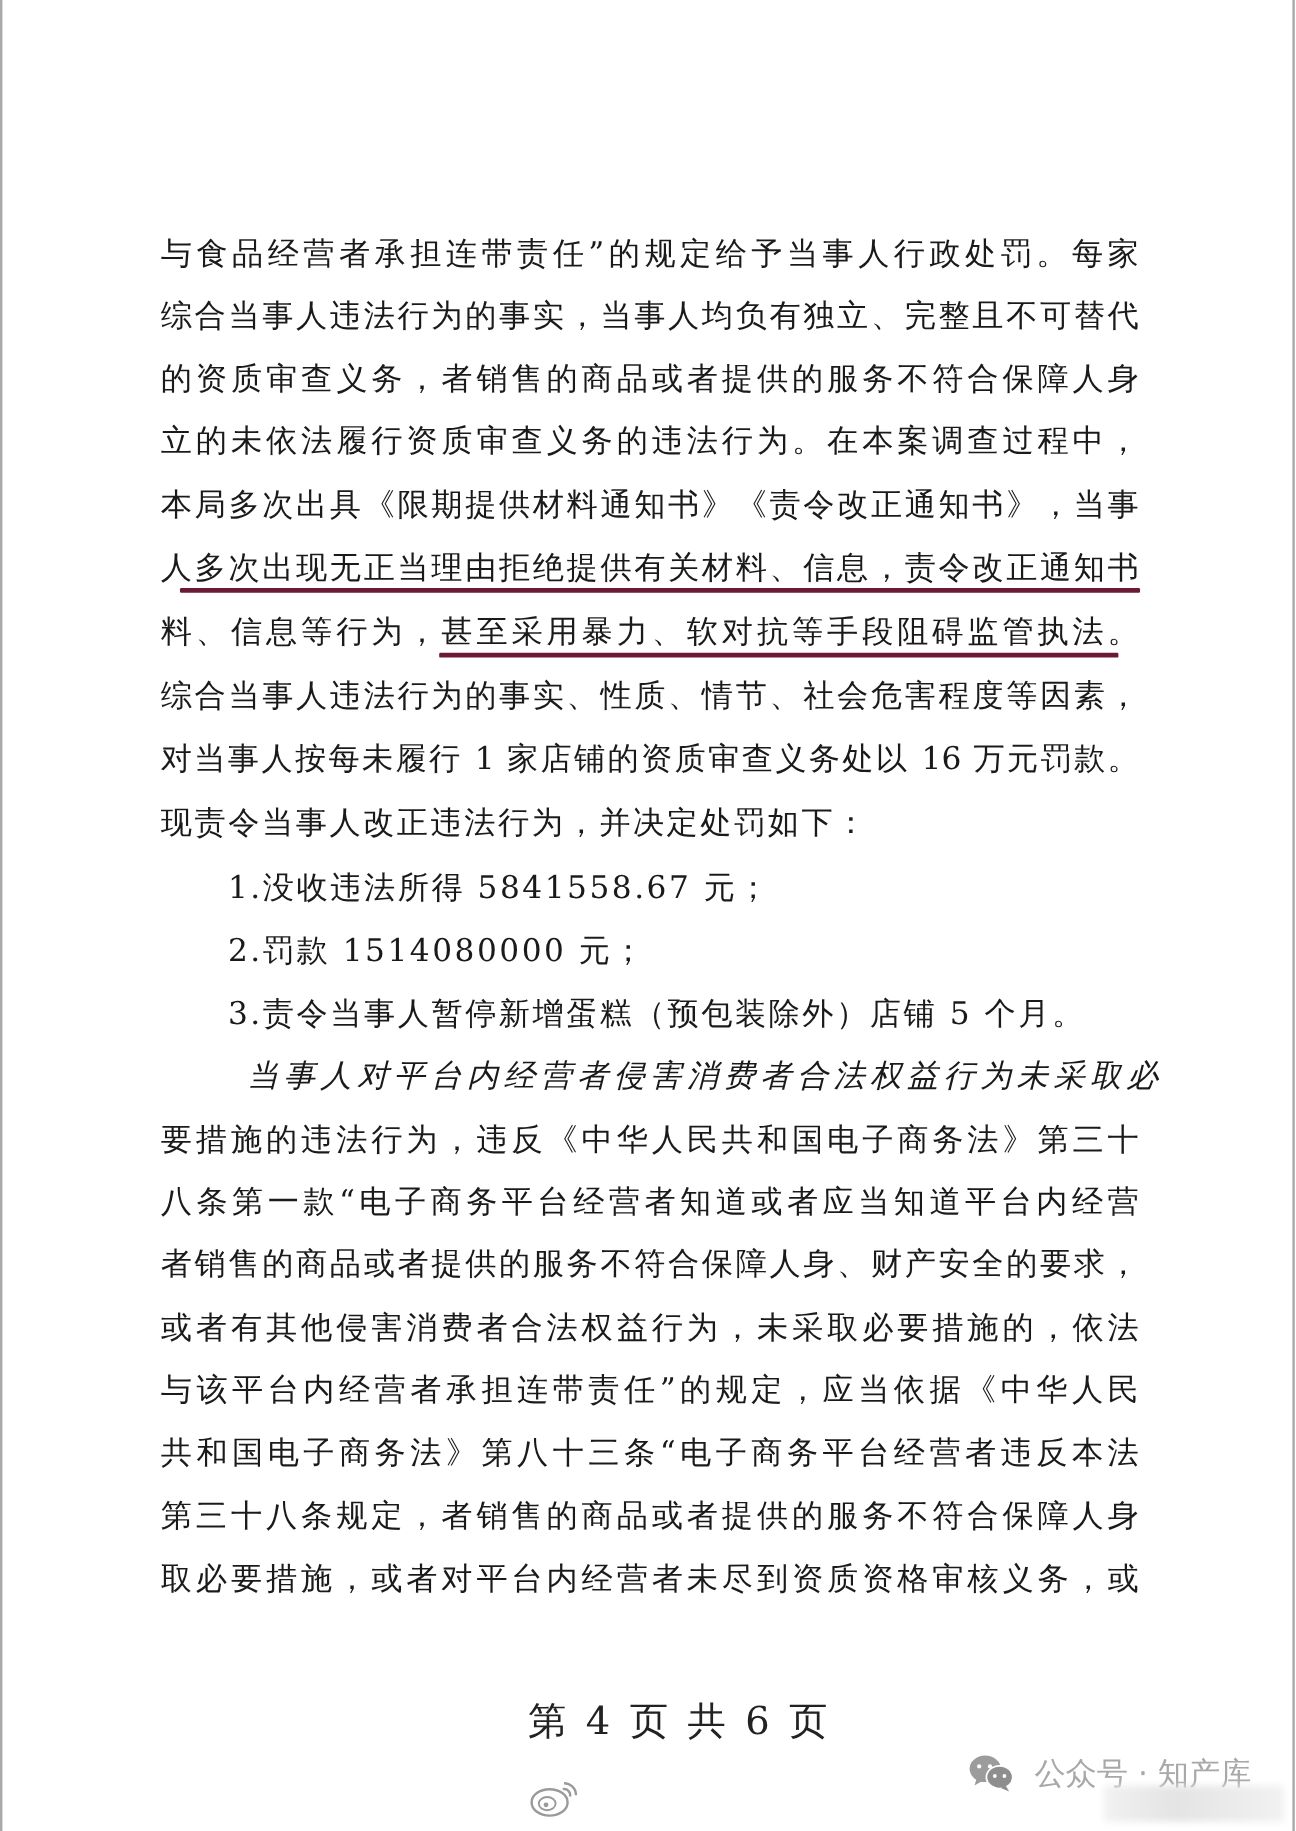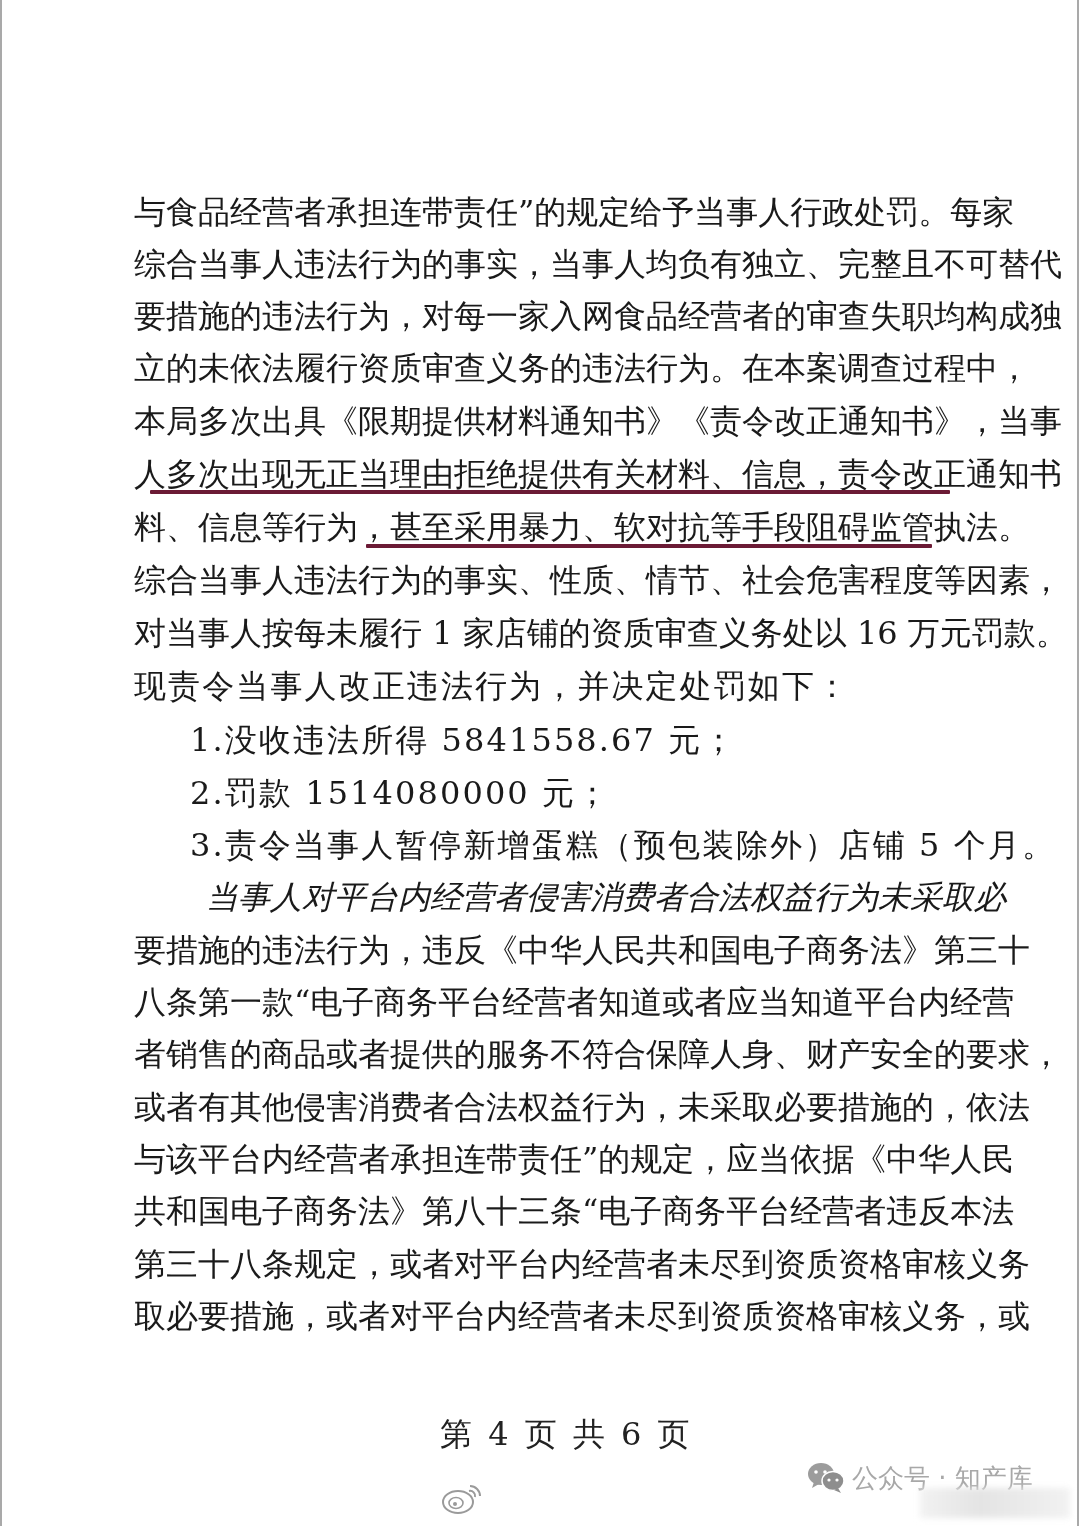--- a/index.html
+++ b/index.html
@@ -27,21 +27,21 @@
       position: absolute;
       left: 134px;
       top: 190px;
       width: 815px;
     }
     .line {
       position: absolute;
       left: 0;
       height: 44px;
       line-height: 44px;
-      font-size: 32px;
+      font-size: 26px;
       white-space: nowrap;
       letter-spacing: 2.1px;
     }
     .justify {
       width: 815px;
       text-align: justify;
       text-align-last: justify;
       letter-spacing: 0;
     }
     .indent-list { left: 56px; }
@@ -75,21 +75,21 @@
       text-shadow: 0 0 2px #9a9a9a, 0 0 1px #888;
     }
     .wm-weibo svg { display: block; }
     .wm-wechat {
       position: absolute;
       left: 806px;
       top: 1458px;
       height: 40px;
       display: flex;
       align-items: center;
-      gap: 6px;
+      gap: 16px;
       color: #a8a8a8;
       font-family: "DejaVu Sans", "Liberation Sans", sans-serif;
       font-size: 26px;
     }
     .wm-wechat svg { display: block; }
     .blur-block {
       position: absolute;
       left: 920px;
       top: 1488px;
       width: 150px;
@@ -101,21 +101,21 @@
 </head>
 <body>
 
 <div class="edge-left"></div>
 <div class="edge-right"></div>
 
 <div class="page">
 
   <div class="line justify" style="top:0px">与食品经营者承担连带责任”的规定给予当事人行政处罚。每家</div>
   <div class="line justify" style="top:52px">综合当事人违法行为的事实，当事人均负有独立、完整且不可替代</div>
-  <div class="line justify" style="top:104px">要措施的违法行为，对每一家入网食品经营者的审查失职均构成独</div>
+  <div class="line justify" style="top:104px">的资质审查义务，者销售的商品或者提供的服务不符合保障人身</div>
   <div class="line justify" style="top:156px">立的未依法履行资质审查义务的违法行为。在本案调查过程中，</div>
   <div class="line justify" style="top:209px">本局多次出具《限期提供材料通知书》《责令改正通知书》，当事</div>
   <div class="line justify" style="top:262px">人多次出现无正当理由拒绝提供有关材料、信息，责令改正通知书</div>
   <div class="underline" style="left:16px; top:300px; width:800px"></div>
   <div class="line justify" style="top:315px">料、信息等行为，甚至采用暴力、软对抗等手段阻碍监管执法。</div>
   <div class="underline" style="left:232px; top:354px; width:566px"></div>
   <div class="line justify" style="top:368px">综合当事人违法行为的事实、性质、情节、社会危害程度等因素，</div>
   <div class="line justify" style="top:421px">对当事人按每未履行 1 家店铺的资质审查义务处以 16 万元罚款。</div>
   <div class="line" style="top:474px">现责令当事人改正违法行为，并决定处罚如下：</div>
 
@@ -123,21 +123,21 @@
   <div class="line indent-list" style="top:581px">2.罚款 1514080000 元；</div>
   <div class="line indent-list" style="top:633px">3.责令当事人暂停新增蛋糕（预包装除外）店铺 5 个月。</div>
 
   <div class="line justify indent-para" style="top:685px">当事人对平台内经营者侵害消费者合法权益行为未采取必</div>
   <div class="line justify" style="top:738px">要措施的违法行为，违反《中华人民共和国电子商务法》第三十</div>
   <div class="line justify" style="top:790px">八条第一款“电子商务平台经营者知道或者应当知道平台内经营</div>
   <div class="line justify" style="top:842px">者销售的商品或者提供的服务不符合保障人身、财产安全的要求，</div>
   <div class="line justify" style="top:895px">或者有其他侵害消费者合法权益行为，未采取必要措施的，依法</div>
   <div class="line justify" style="top:947px">与该平台内经营者承担连带责任”的规定，应当依据《中华人民</div>
   <div class="line justify" style="top:999px">共和国电子商务法》第八十三条“电子商务平台经营者违反本法</div>
-  <div class="line justify" style="top:1052px">第三十八条规定，或者对平台内经营者未尽到资质资格审核义务</div>
+  <div class="line justify" style="top:1052px">第三十八条规定，者销售的商品或者提供的服务不符合保障人身</div>
   <div class="line justify" style="top:1104px">取必要措施，或者对平台内经营者未尽到资质资格审核义务，或</div>
 </div>
 
 <div class="footer-page">第 4 页 共 6 页</div>
 
 <div class="wm-wechat">
   <svg width="40" height="34" viewBox="0 0 40 34">
     <ellipse cx="15" cy="13" rx="13" ry="11" fill="#9c9c9c"></ellipse>
     <path d="M8 21 L6 27 L13 23 Z" fill="#9c9c9c"></path>
     <circle cx="10" cy="11" r="1.8" fill="#fff"></circle>

